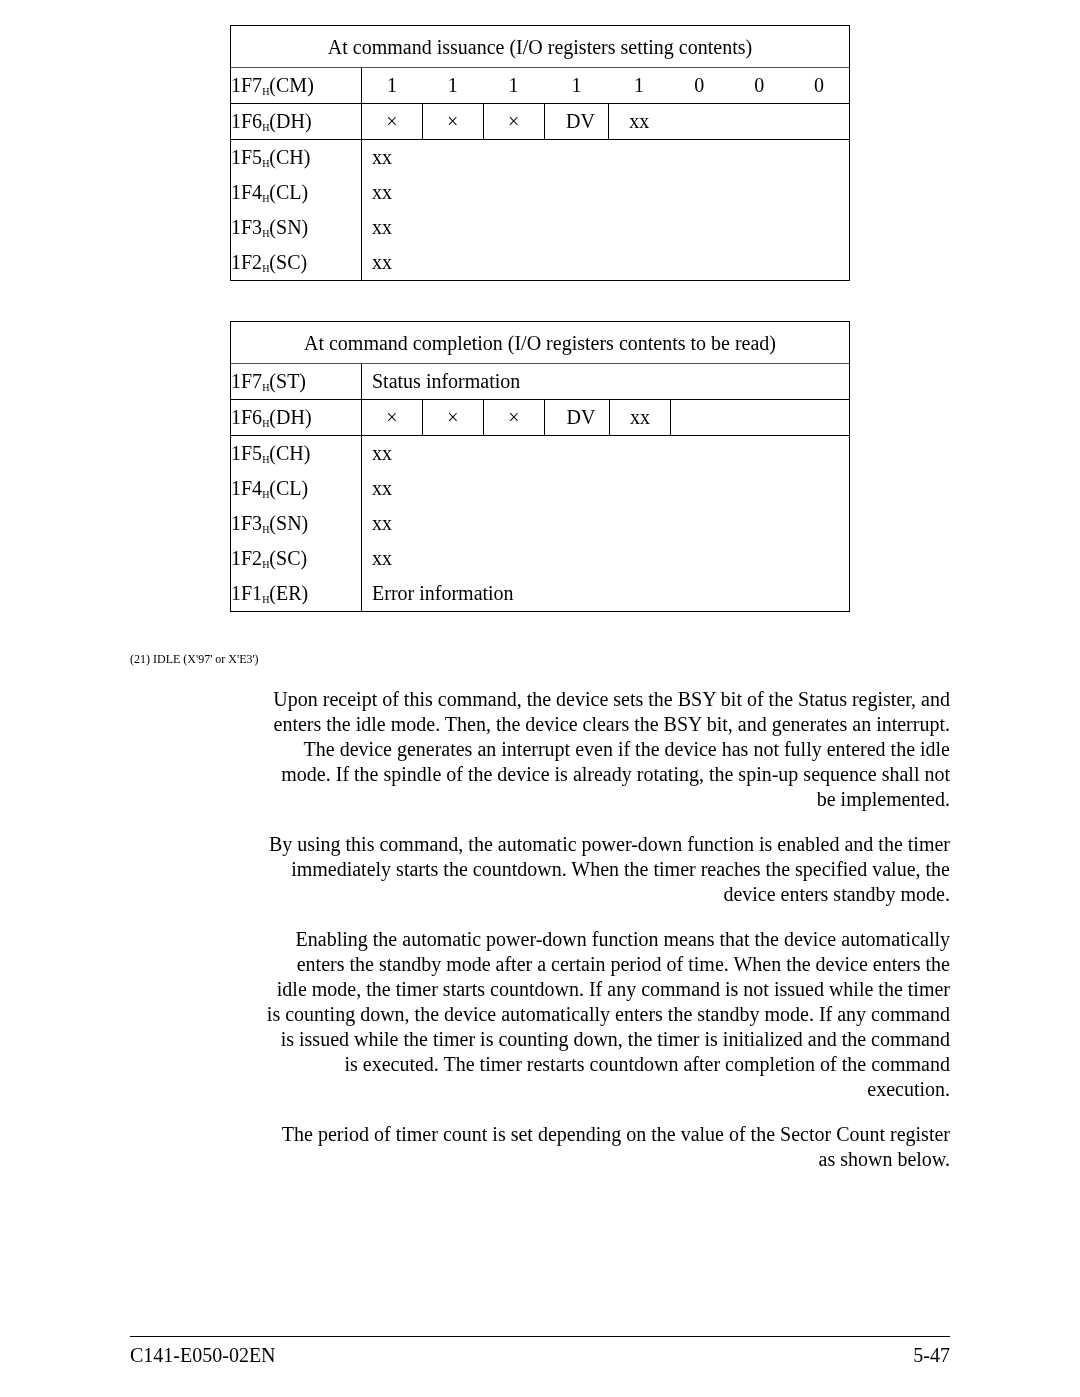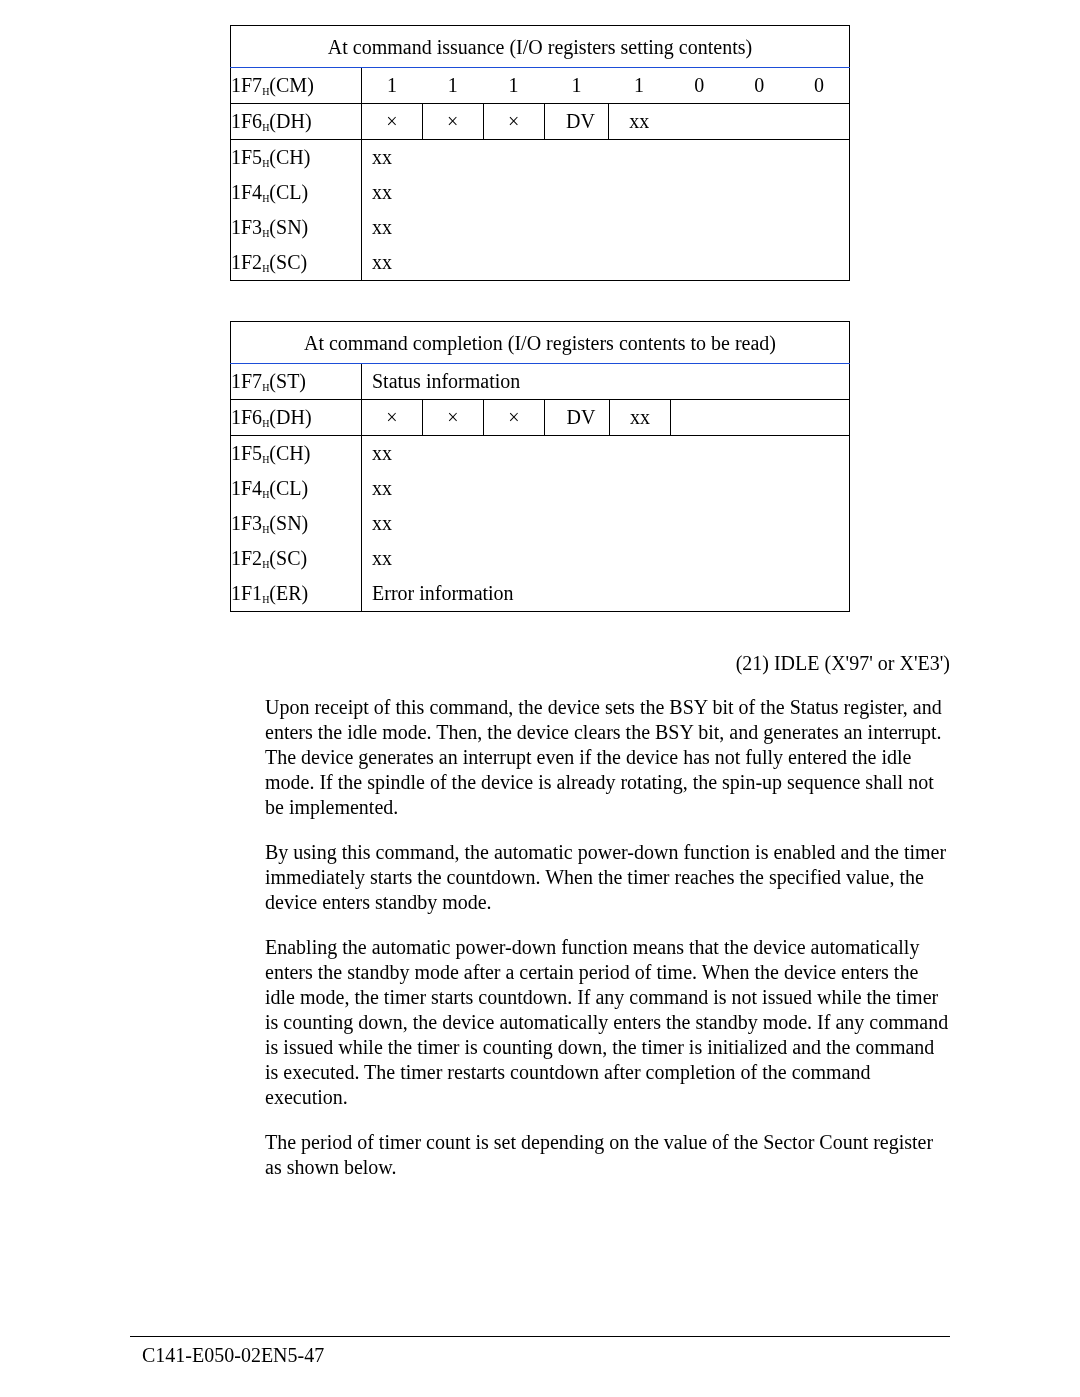--- a/index.html
+++ b/index.html
@@ -61,45 +61,44 @@
     width: 60px;
   }
   .reg-table .dv-cell { width: 56px; padding-left: 8px; }
   .reg-table .wide-cell {
     padding-left: 10px;
     text-align: left;
   }
   .reg-table .bitrow-border td { border-bottom: 1px solid #000; }
   .reg-table .vline { border-right: 1px solid #000; }
   .section-heading {
-    font-size: 20px;
+    font-size: 12px;
     margin: 20px 0 18px 0;
-    text-align: right;
   }
   .body-text {
     margin-left: 135px;
     margin-right: 0px;
     font-size: 20px;
     line-height: 1.25;
     margin-bottom: 20px;
-    text-align: left;
+    text-align: right;
   }
   .bottom-rule {
     position: absolute;
     left: 130px; right: 130px;
     bottom: 60px;
     border-top: 1.5px solid #000;
   }
   .footer {
     position: absolute;
     left: 130px; right: 130px;
     bottom: 30px;
     font-size: 20px;
     display: flex;
-    margin-left: 12px;
+    justify-content: space-between;
   }
 </style>
 </head>
 <body>
 
 <div class="page">
 
   <table class="reg-table">
     <tbody>
         <tr class="title-row">

